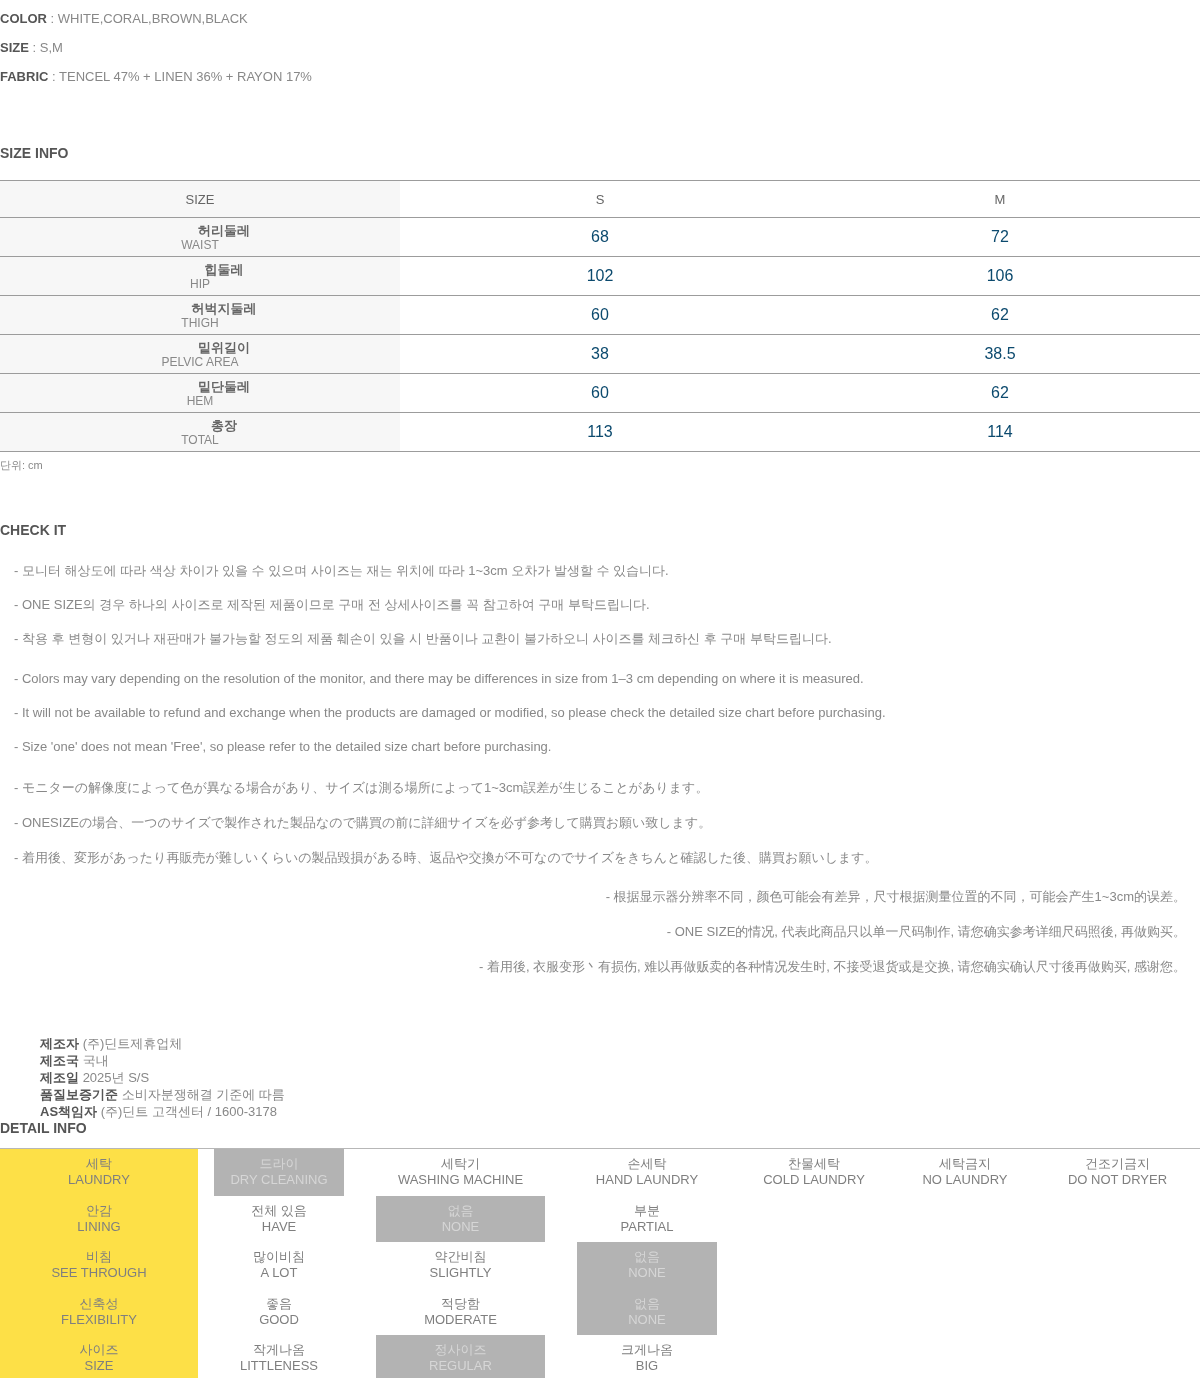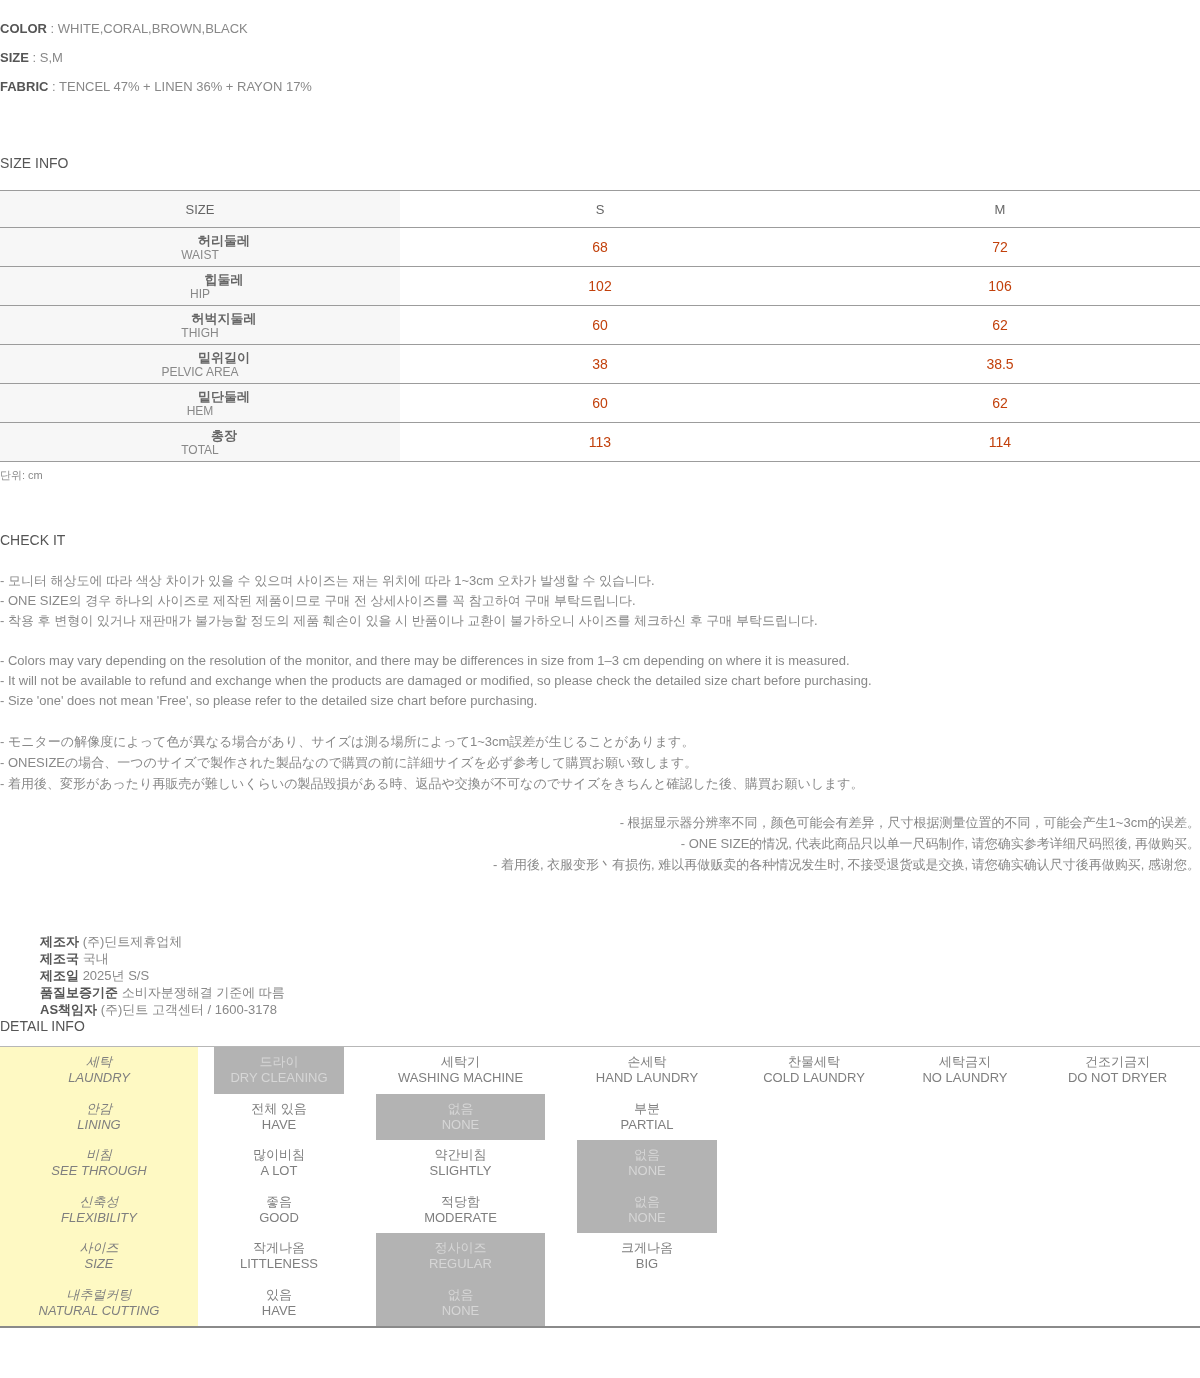--- a/index.html
+++ b/index.html
@@ -6,53 +6,53 @@
   body {
     width:1200px;
     font-family:"Liberation Sans","DejaVu Sans",sans-serif;
     font-size:13px;
     color:#888888;
     -webkit-font-smoothing:antialiased;
   }
   .page { width:1200px; overflow:hidden; }
 
   
-  .specs { padding-top:19px; }
+  .specs { padding-top:9px; }
   .spec-line { margin:0 0 9px 0; line-height:20px; }
   .b { font-weight:bold; color:#555555; }
 
   
   .section-heading {
-    font-weight:normal; color:#555555; font-size:14px; line-height:16px;
+    font-weight:bold; color:#555555; font-size:14px; line-height:16px;
   }
   #size-info-heading { margin-top:58px; }
   #check-heading    { margin-top:50px; }
   #detail-heading   { }
 
   
   .size-table {
     width:1200px; border-collapse:collapse; margin-top:19px;
     border-bottom:1px solid #9c9c9c; table-layout:fixed;
   }
   .size-table tr { border-top:1px solid #9c9c9c; }
   .size-table th, .size-table td {
     padding:0; text-align:center; vertical-align:middle; font-weight:normal;
   }
   .size-table .hdr th { height:36px; }
   .size-table .drow th, .size-table .drow td { height:38px; }
   .size-table .labelcol { background:#f7f7f7; width:400px; }
   .col-head { font-weight:bold; color:#666666; font-size:13px; }
   .size-ko { font-weight:bold; color:#666666; font-size:13px; line-height:15px;padding-left:48px; }
   .size-en { color:#888888; font-size:12px; line-height:14px; }
-  .size-val { color:#c2410c; font-size:14px; }
+  .size-val { color:#0c4a6e; font-size:16px; }
 
   .unit-note { margin-top:6px; text-align:left; font-size:11px; line-height:14px; color:#888888; }
 
   
-  .check-group p { margin:0; line-height:20px; }
+  .check-group p { margin:14px; line-height:20px; }
   .check-group.cjk p { line-height:21px; }
   .check-group { margin-top:20px; }
   #check-ko { margin-top:23px; }
   #check-zh { margin-top:18px;text-align:right; }
 
   
   .manufacturer { margin-top:58px; }
   .manu-line { margin:0; line-height:17px;padding-left:40px; }
 
   
@@ -63,21 +63,21 @@
     grid-auto-rows:46.5px;
     border-top:1px solid #b7b7b7;
     border-bottom:2px solid #8a8a8a;
     width:1200px;
   }
   .dcell {
     display:flex; flex-direction:column; justify-content:center;
     align-items:center; text-align:center;
   }
   .dcell .ko, .dcell .en { font-size:13px; line-height:16px; color:#7f7f7f; }
-  .dlabel { background:#fef9c3;font-style:italic; }
+  .dlabel { background:#fde047; }
   .opt.sel { position:relative; }
   .opt.sel::before {
     content:""; position:absolute; left:16px; right:16px; top:0; bottom:0;
     background:#b3b3b3;
   }
   .opt.sel .ko, .opt.sel .en { position:relative; color:#d6d6d6; }
 </style>
 </head>
 <body>
 

